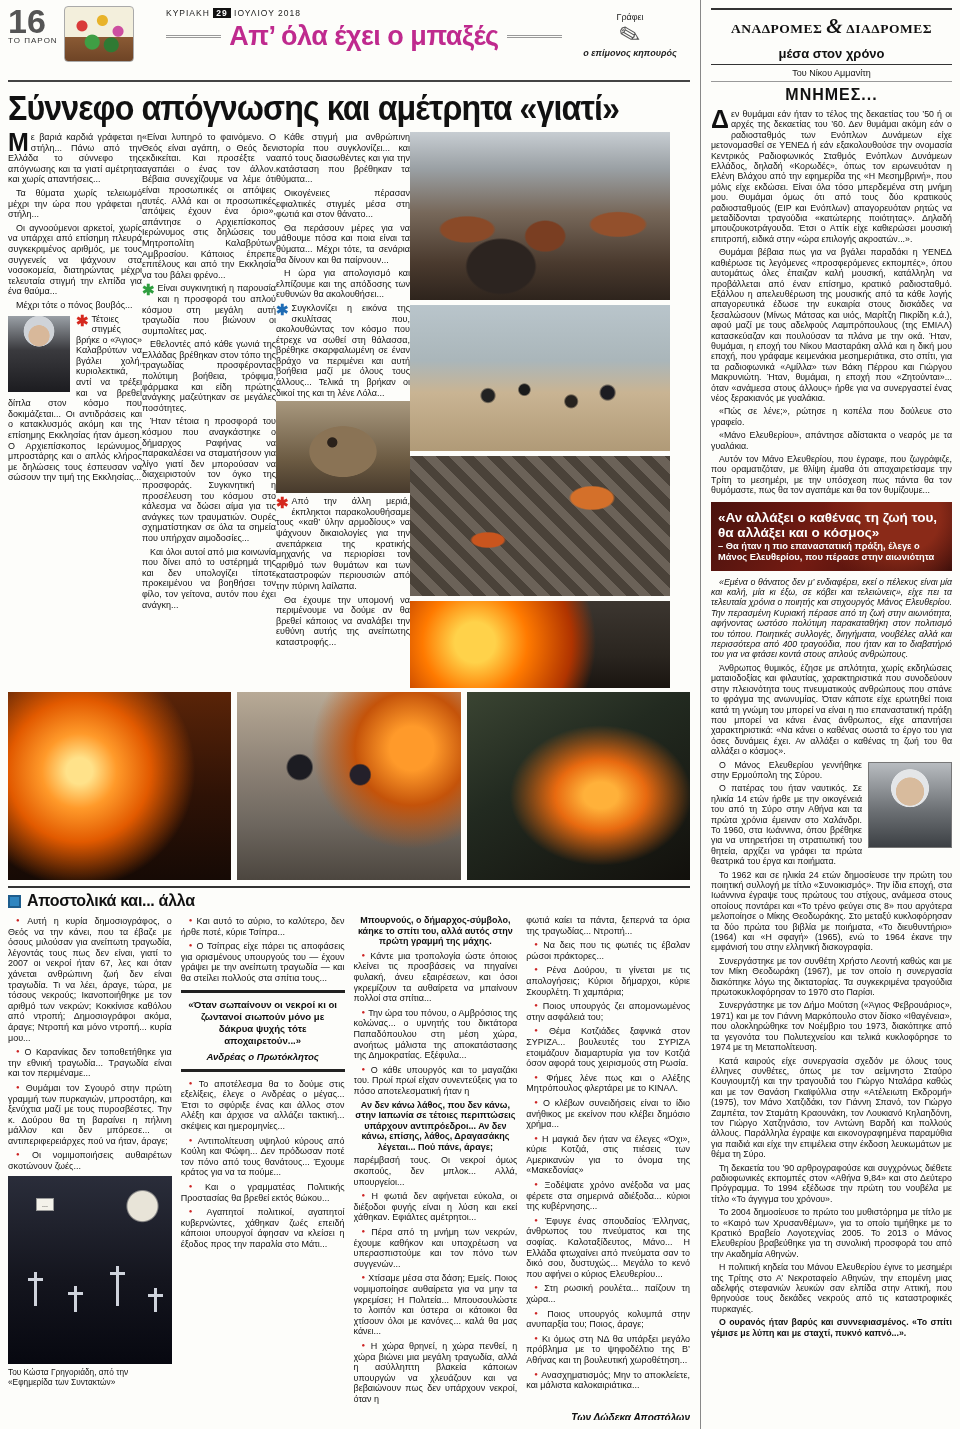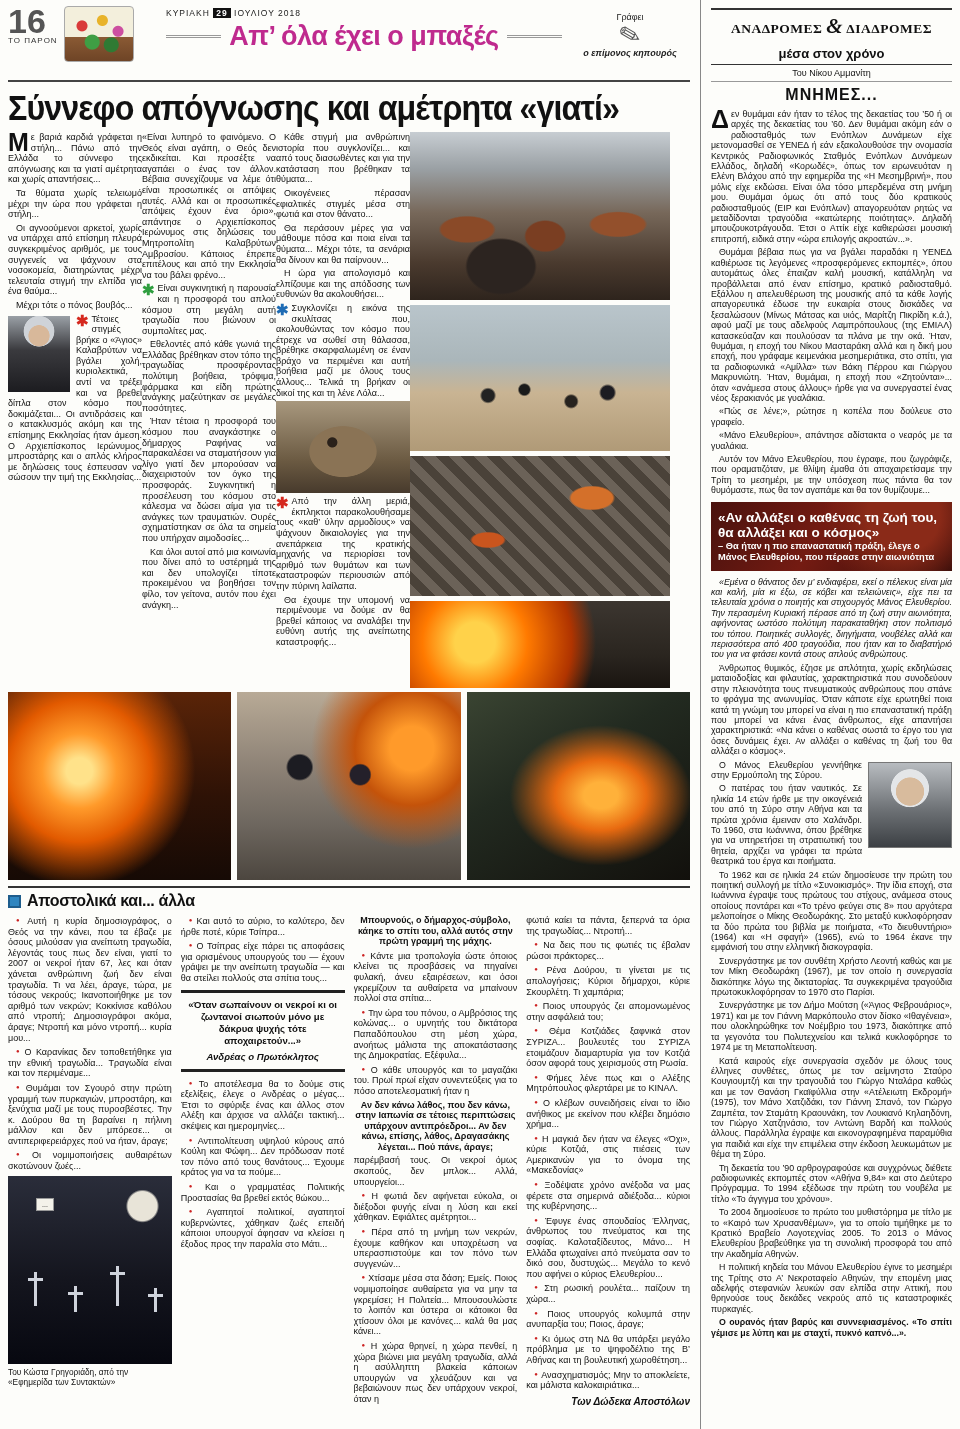--- a/index.html
+++ b/index.html
@@ -36,21 +36,21 @@
   .top-grid{display:flex;height:556px;overflow:hidden}
   .tcol{width:134px;overflow:hidden}
   .para{font-size:9px;line-height:10.6px;text-align:justify;margin-bottom:3px;text-indent:8px}
   .para.dropcap{text-indent:0}
   .para.dropcap::first-letter{float:left;font-size:25px;line-height:21px;font-weight:bold;padding:0 2px 0 0}
   .para.hasstar{text-indent:0}
   .para.bold{font-weight:bold}
   .para.center{text-align:center;text-indent:0}
   .para.ital{font-style:italic}
   .para.cont{text-indent:0}
-  .para.sig{text-align:right;font-weight:bold;font-style:italic;font-size:10px;margin-top:6px}
+  .para.sig{text-align:right;font-weight:bold;font-style:italic;font-size:10px;margin-top:22px}
   .star{float:left;font-size:15px;line-height:14px;margin-right:3px;font-weight:bold}
   .star.red{color:#d5281e}.star.green{color:#2f9e3f}.star.blue{color:#1f6cb4}
   .blt{color:#c22;font-size:6px;vertical-align:2px;margin-right:3px}
   
   .ph{position:relative;margin-bottom:5px;background:#888;overflow:hidden}
   .photo-stack{width:260px}
   .ph-cars{height:168px;background:
       radial-gradient(ellipse at 22% 58%, #8a4a28 0 9%, transparent 10%),
       radial-gradient(ellipse at 52% 62%, #7a3e22 0 10%, transparent 11%),
       radial-gradient(ellipse at 80% 55%, #93502c 0 9%, transparent 10%),

